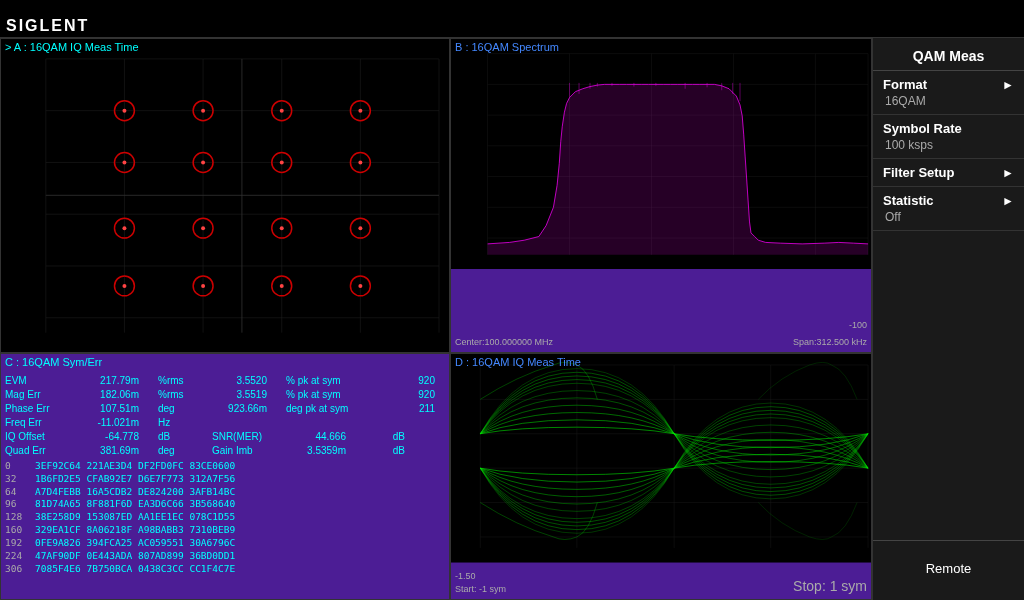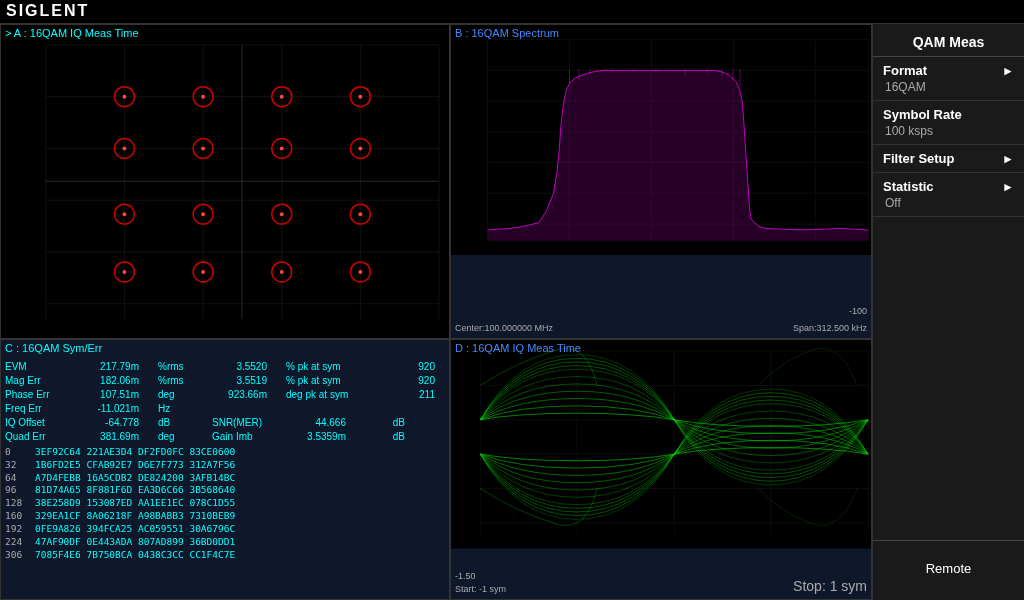--- a/index.html
+++ b/index.html
@@ -13,22 +13,22 @@
       overflow: hidden;
       display: flex;
       flex-direction: column;
     }
 
     
     #header {
       background: #000;
       padding: 2px 6px;
       display: flex;
-      align-items: flex-start;
-      height: 24px;
+      align-items: flex-end;
+      height: 38px;
       border-bottom: 1px solid #333;
     }
     #logo {
       color: #fff;
       font-size: 16px;
       font-weight: bold;
       letter-spacing: 2px;
     }
 
     
@@ -44,21 +44,21 @@
       grid-template-columns: 450px 1fr;
       grid-template-rows: 315px 1fr;
       flex: 1;
     }
 
     
     .panel {
       border: 1px solid #333;
       position: relative;
       overflow: hidden;
-      background: #0f172a;
+      background: #4c1d95;
     }
 
     .panel-title {
       position: absolute;
       top: 2px;
       left: 4px;
       font-size: 11px;
       z-index: 10;
     }
     .panel-title.cyan { color: #00ffff; }

